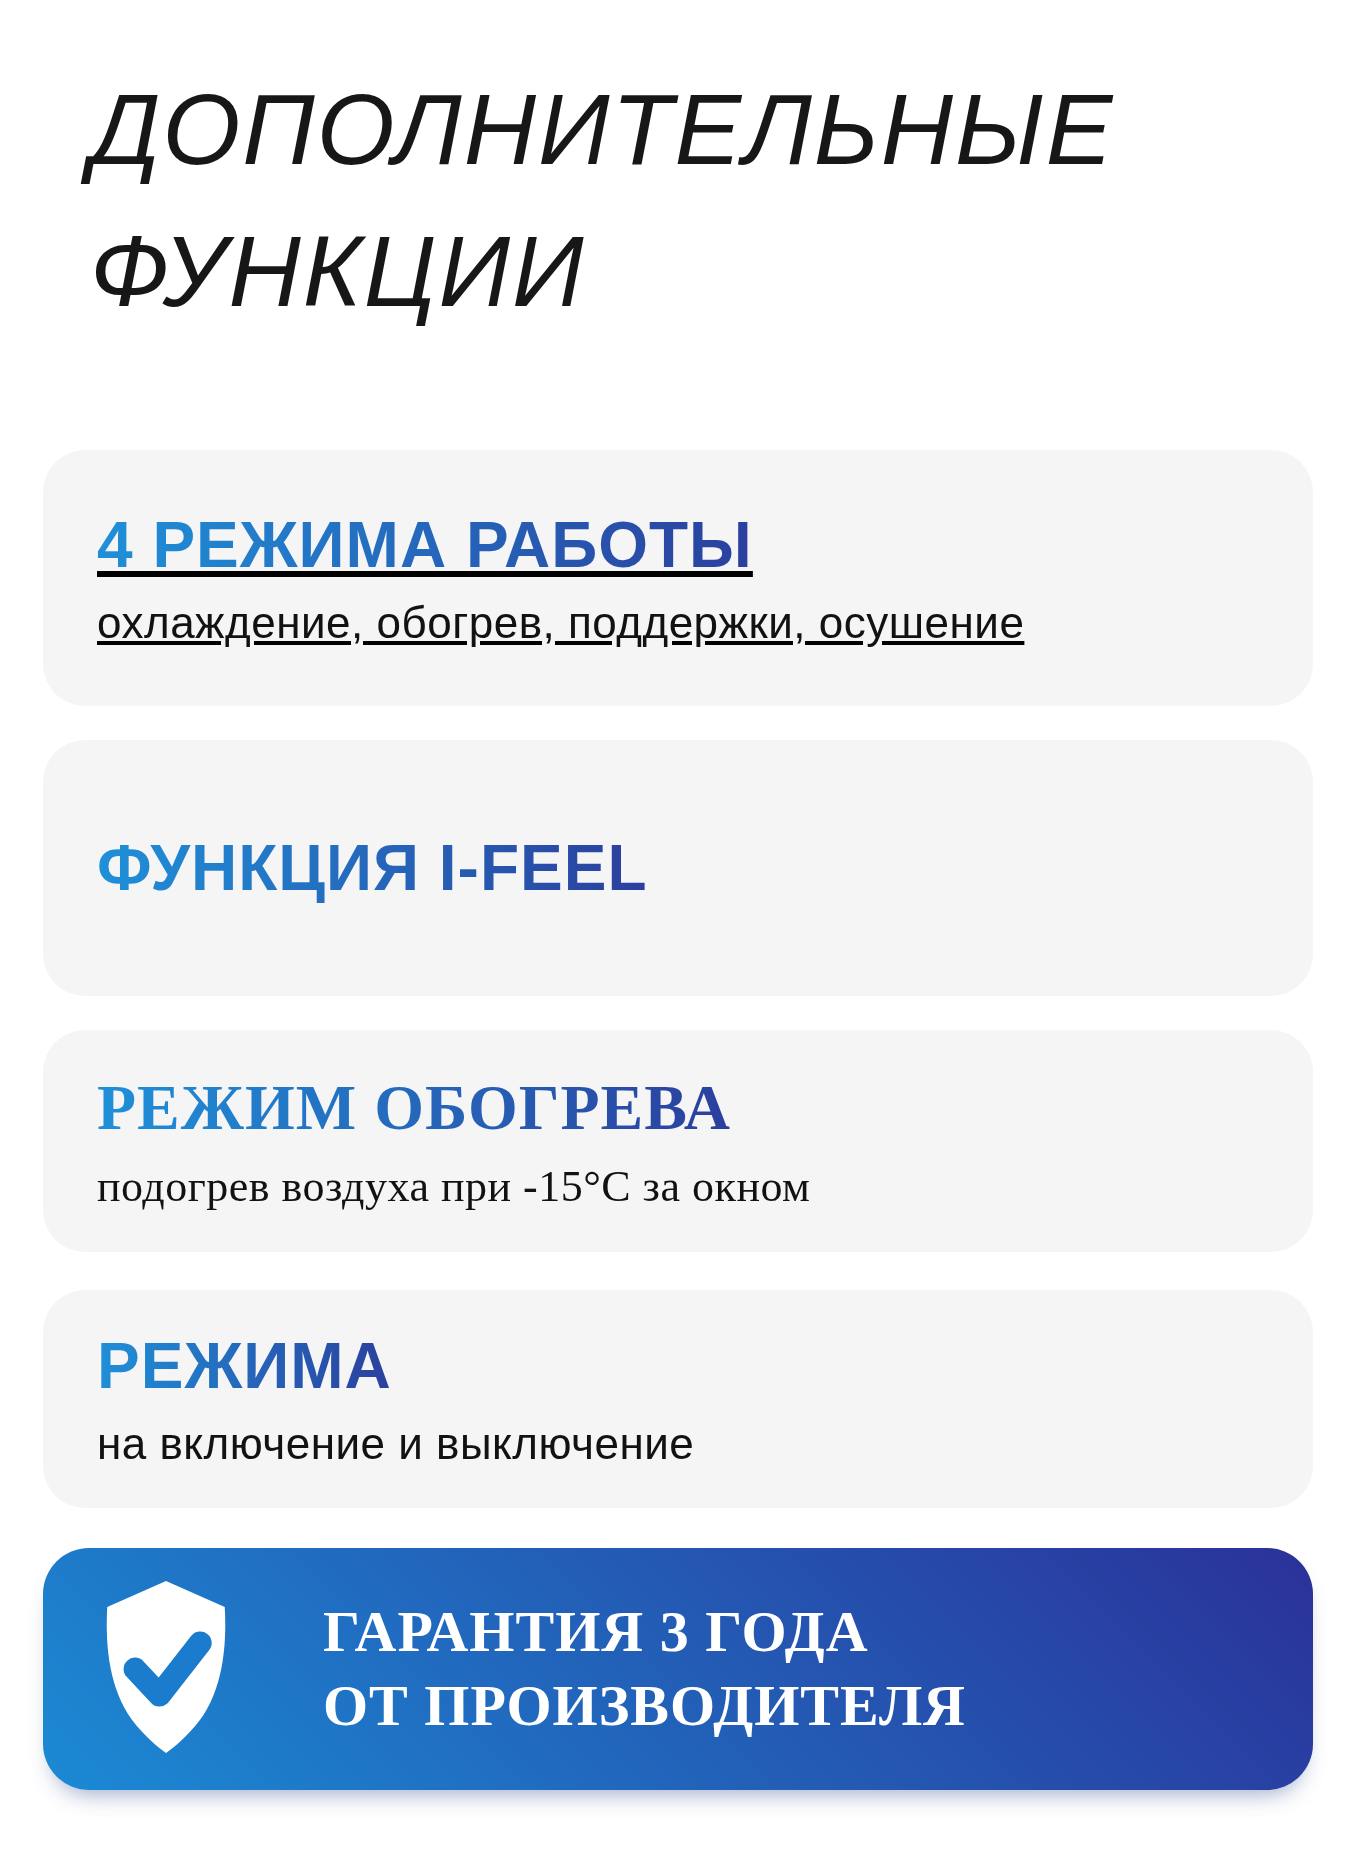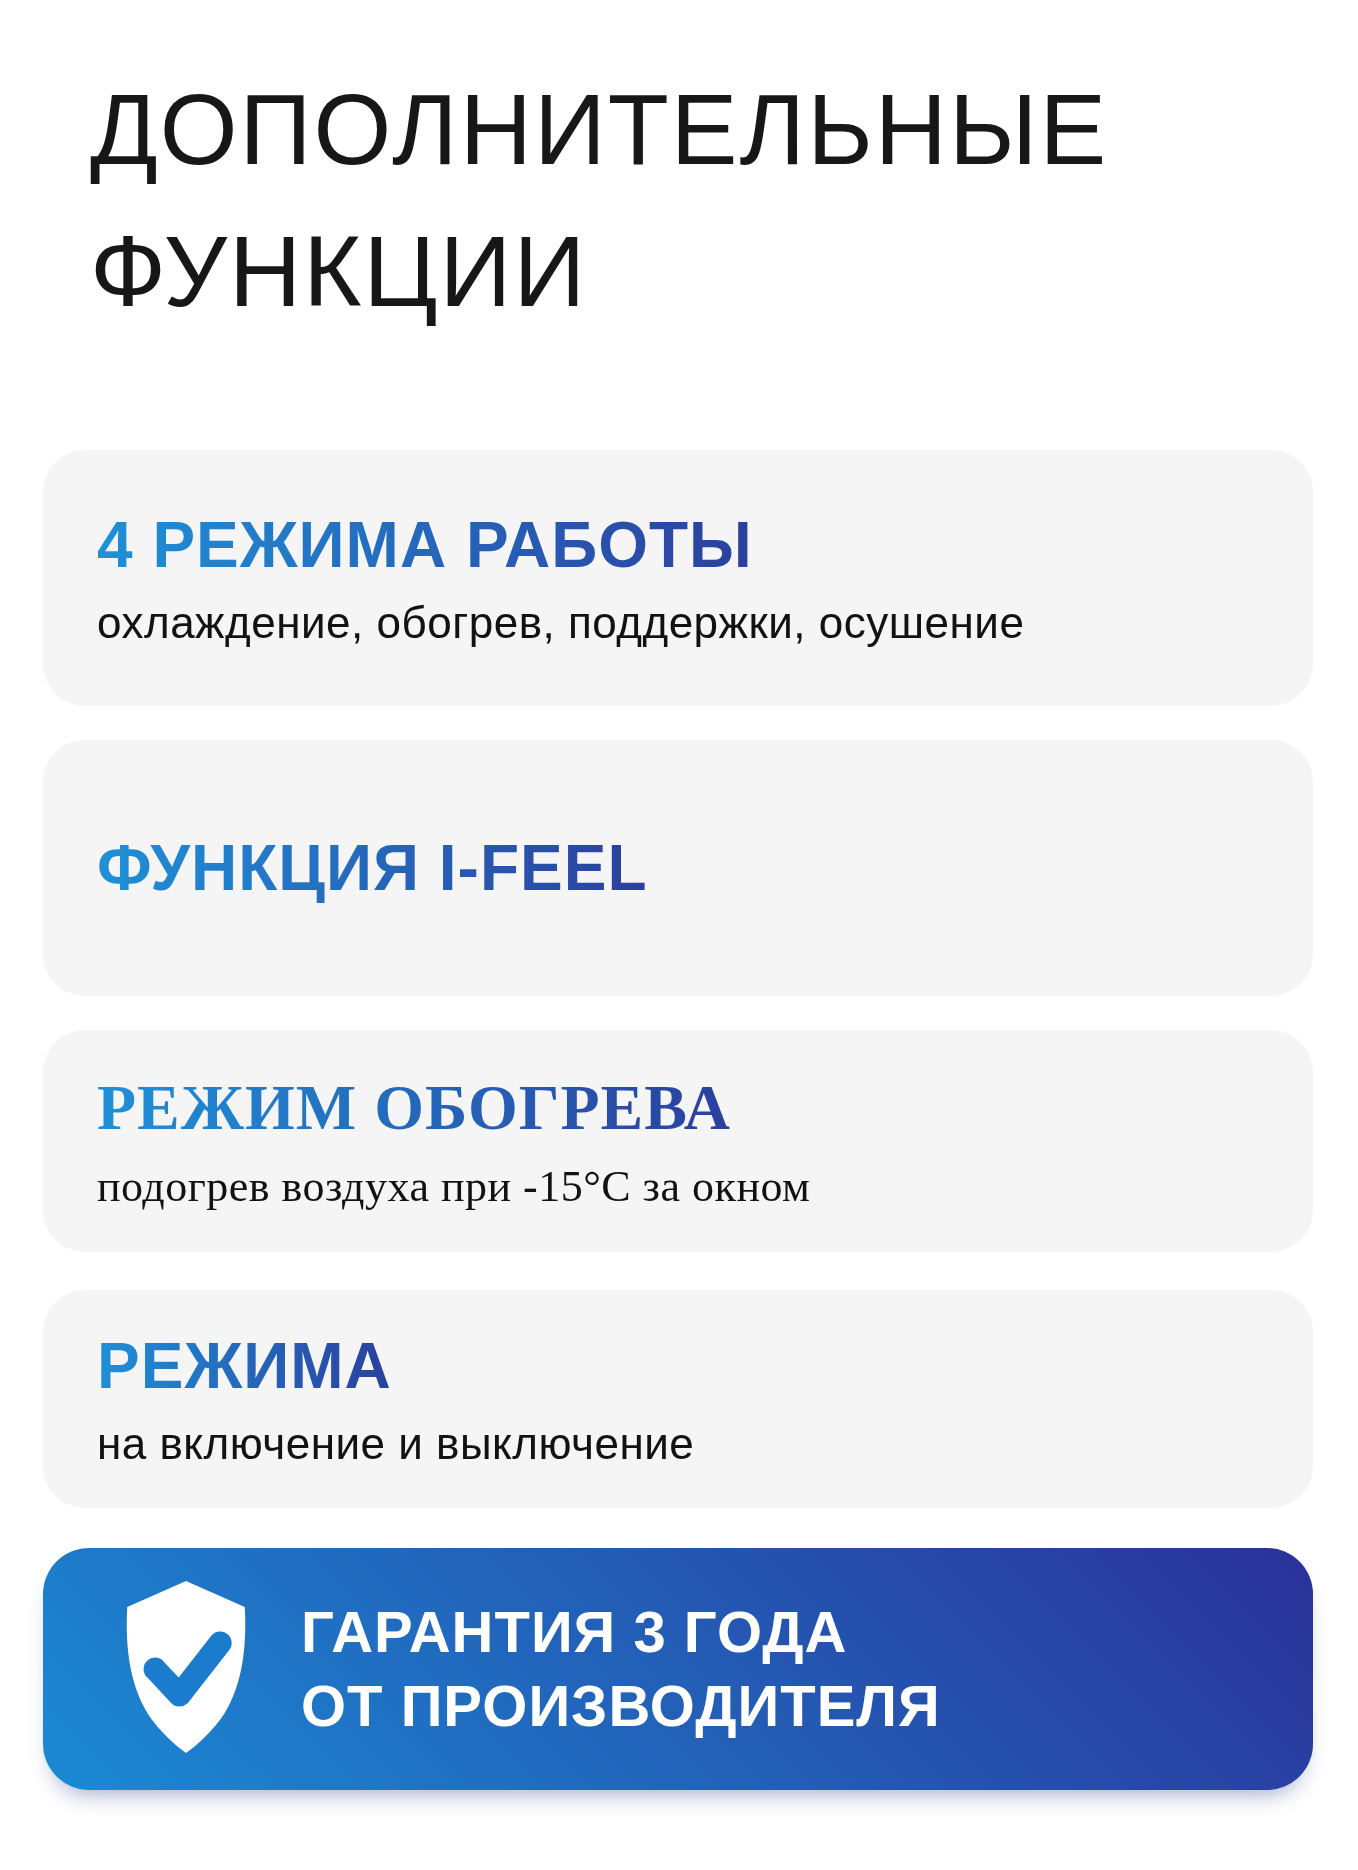--- a/index.html
+++ b/index.html
@@ -17,36 +17,36 @@
     position: absolute;
     left: 90px;
     top: 58px;
     margin: 0;
     font-size: 100px;
     font-weight: 300;
     letter-spacing: 2px;
     line-height: 1.42;
     color: var(--title-text, #171717);
   }
-  .title-line { display: block; }
+  .title-line { display: block; font-style: italic; }
 
   
   .card {
     position: absolute;
     left: 43px;
     width: 1270px;
     background: var(--card-background, #f5f5f6);
     border-radius: 42px;
     display: flex;
     flex-direction: column;
     justify-content: center;
     padding: 0 36px 0 54px;
     box-sizing: border-box;
   }
-  .card-1 { top: 450px;  height: 256px; }
+  .card-1 { top: 450px;  height: 256px; text-decoration: underline; }
   .card-2 { top: 740px;  height: 256px; }
   .card-3 { top: 1030px; height: 222px; font-family: Liberation Serif, serif; }
   .card-4 { top: 1290px; height: 218px; }
 
   .card-heading {
     margin: 0;
     width: fit-content;
     font-size: 64px;
     font-weight: 800;
     letter-spacing: 1px;
@@ -72,24 +72,25 @@
     left: 43px;
     top: 1548px;
     width: 1270px;
     height: 242px;
     border-radius: 46px;
     background: linear-gradient(45deg,
       var(--banner-gradient-start, #1b8ad4) 0%,
       var(--banner-gradient-end, #2b3199) 100%);
     display: flex;
     align-items: center;
-    gap: 32px;
-    padding-left: 60px;
+    gap: 74px;
+    padding-left: 40px;
     box-sizing: border-box;
     box-shadow: 0 14px 22px -10px rgba(44, 70, 140, 0.45);
+    font-family: Liberation Serif, serif;
   }
   .shield { display: block; line-height: 0; }
   .shield svg { width: 166px; height: 186px; display: block; }
   .shield-path { fill: #ffffff; }
   .check-path {
     fill: none;
     stroke: var(--check-color, #1b7ccd);
     stroke-width: 14;
     stroke-linecap: round;
     stroke-linejoin: round;

